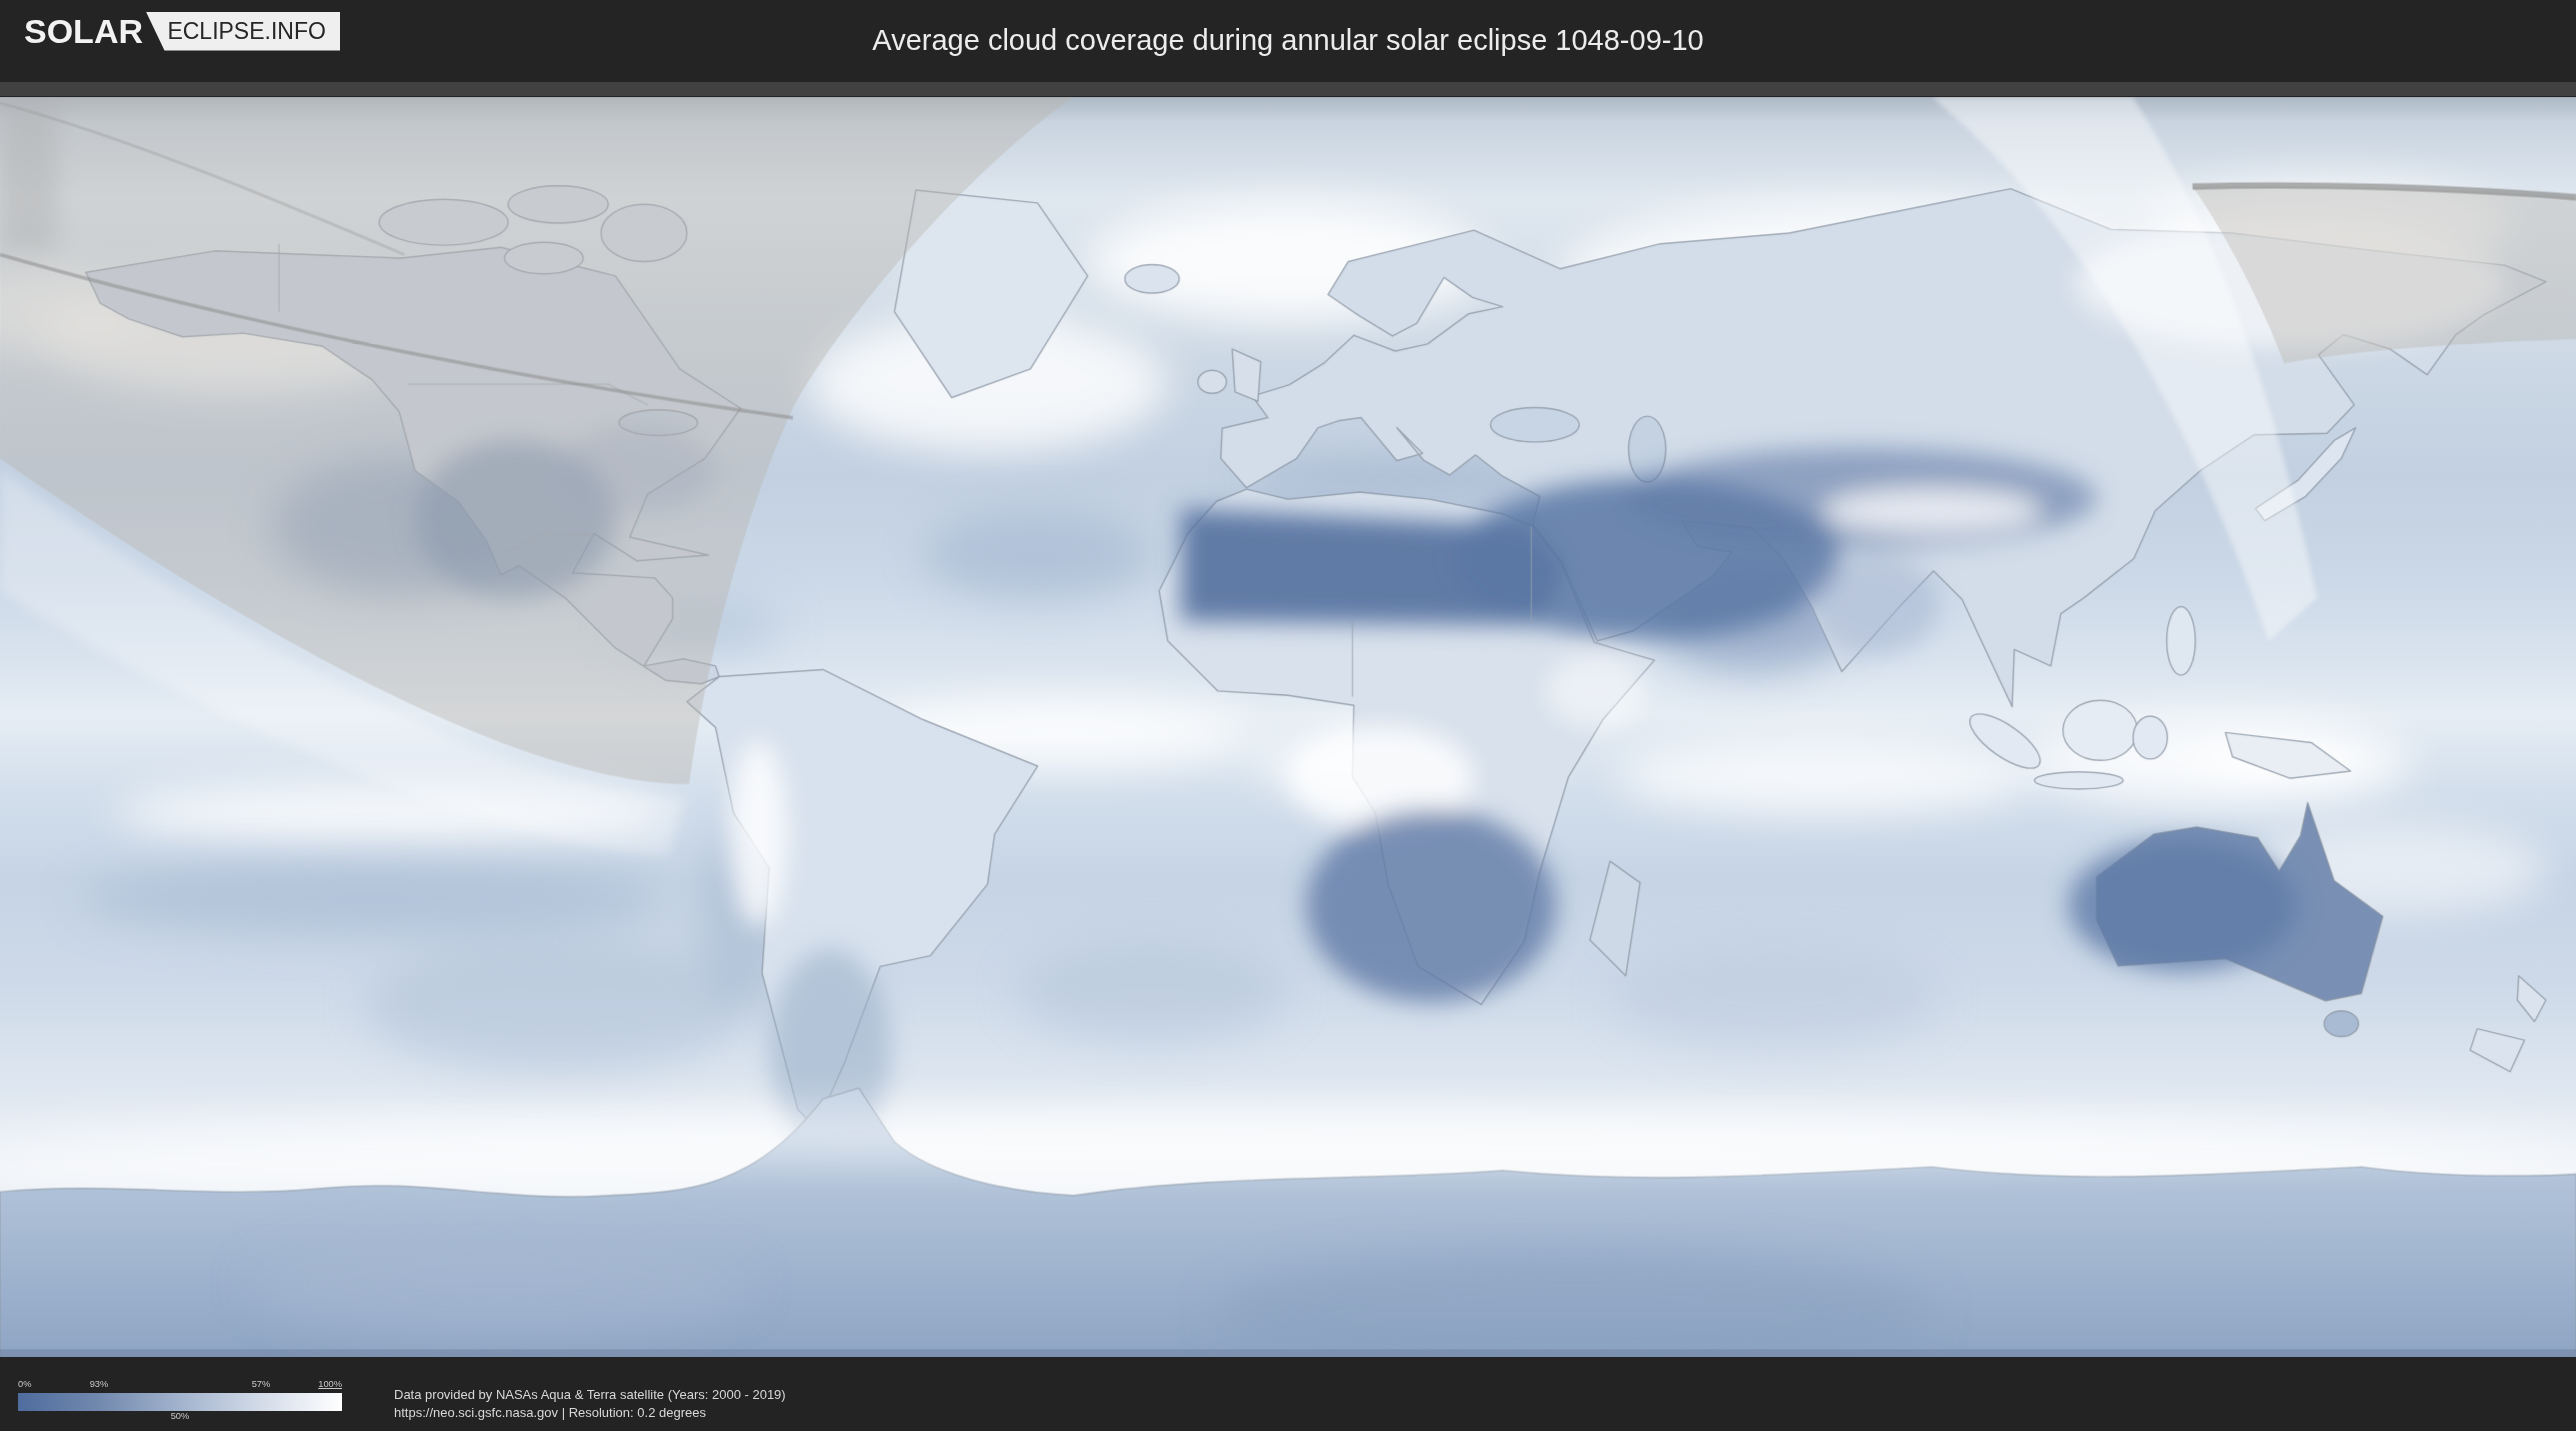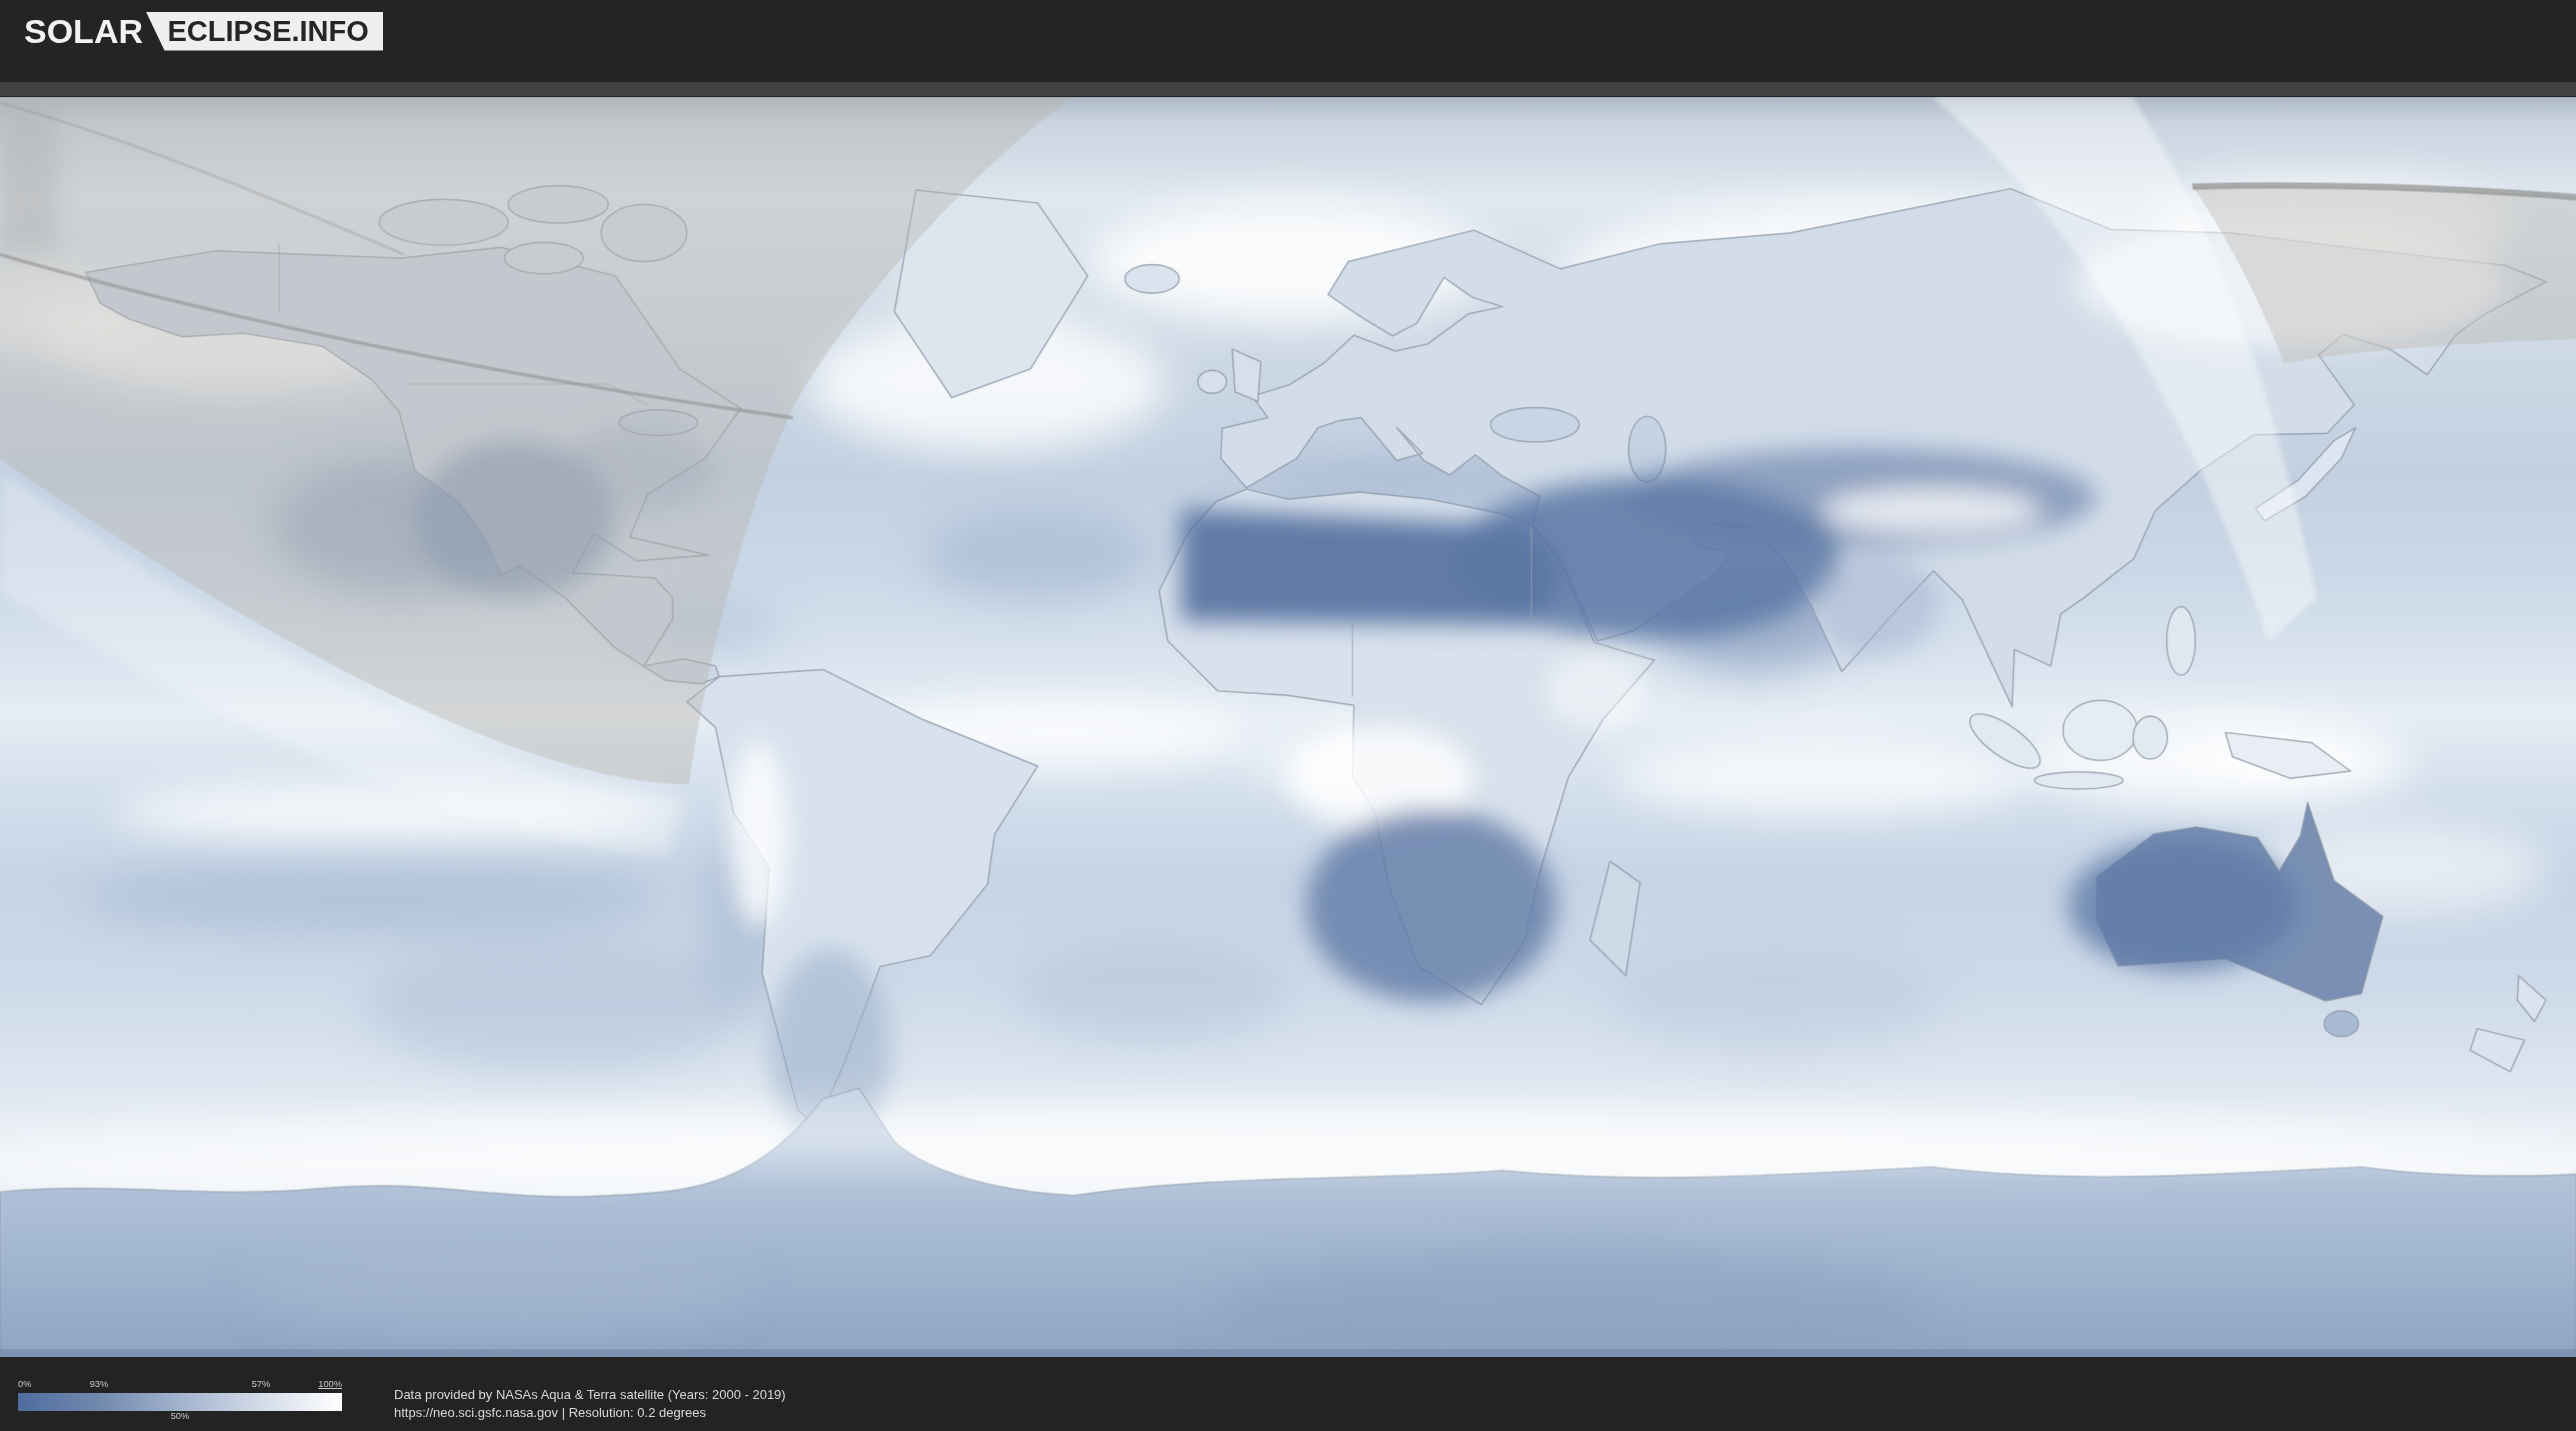--- a/index.html
+++ b/index.html
@@ -3,21 +3,21 @@
 <meta charset="utf-8">
 <style>
   html,body{margin:0;padding:0;background:#232323;}
   body{width:2576px;height:1431px;position:relative;overflow:hidden;
        font-family:"Liberation Sans", sans-serif;}
 
   
   .header{position:absolute;left:0;top:0;width:2576px;height:82px;background:#242424;}
   .logo{position:absolute;left:24px;top:0;height:62px;display:flex;align-items:center;cursor:pointer;}
   .logo-solar{color:#f2f2f2;font-size:34px;font-weight:bold;letter-spacing:0px;}
-  .logo-box{margin-left:2.9px;background:#efefef;color:#262626;font-size:29px;font-weight:bold;
+  .logo-box{margin-left:2.9px;background:#efefef;color:#262626;font-size:23px;font-weight:normal;
             height:39px;line-height:39px;padding:0 14.3px 0 21.5px;
             clip-path:polygon(0 0,100% 0,100% 100%,18.6px 100%);}
   .page-title{position:absolute;left:50%;top:24px;transform:translateX(-50%);
               color:#ececec;font-size:29px;font-weight:400;white-space:nowrap;}
   .header-strip{position:absolute;left:0;top:82px;width:2576px;height:14.3px;background:#414141;}
 
   
   .map-wrap{position:absolute;left:0;top:97px;width:2576px;height:1261px;overflow:hidden;}
   .map-wrap svg{display:block;}
 
@@ -35,20 +35,21 @@
   .attribution{position:absolute;left:394px;top:29px;color:#d8d8d8;font-size:13px;line-height:18px;}
 </style>
 </head>
 <body>
 
 <div class="header">
   <div class="logo">
     <span class="logo-solar">SOLAR</span>
     <span class="logo-box">ECLIPSE.INFO</span>
   </div>
+  <div class="page-title">Average cloud coverage during annular solar eclipse 1048-09-10</div>
 </div>
 <div class="header-strip"></div>
 
 <div class="map-wrap">
 <svg width="2576" height="1261" viewBox="0 0 3600 1762" xmlns="http://www.w3.org/2000/svg">
   <defs>
     <linearGradient id="latbg" x1="0" y1="0" x2="0" y2="1">
       <stop offset="0" stop-color="#aeb9c6"></stop>
       <stop offset="0.02" stop-color="#c9d4e0"></stop>
       <stop offset="0.08" stop-color="#dfe7ef"></stop>

